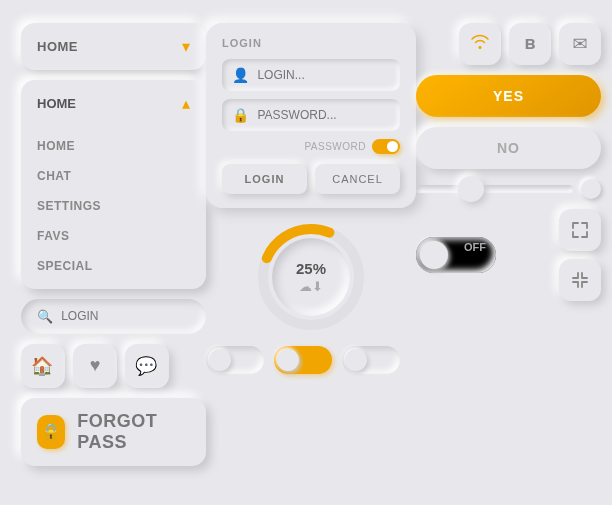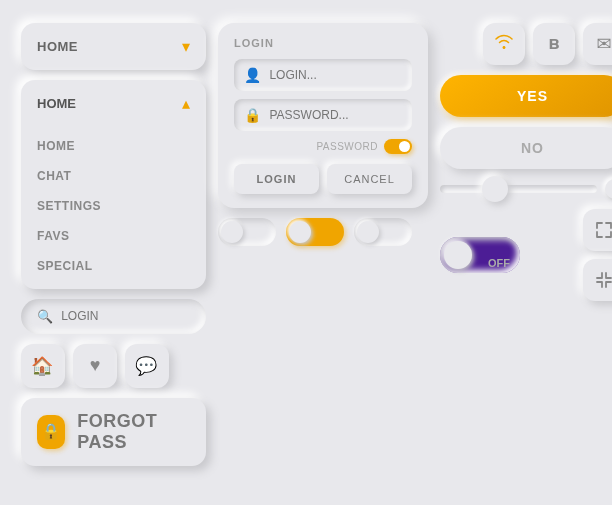--- a/index.html
+++ b/index.html
@@ -13,21 +13,20 @@
       align-items: center;
       justify-content: center;
     }
 
     .container {
       width: 590px;
       height: 480px;
       display: grid;
       grid-template-columns: 185px 210px 185px;
       grid-template-rows: auto auto auto;
-      gap: 12px;
       padding: 10px;
     }
 
     
     .neu-flat {
       background: #e8e8ec;
       border-radius: 14px;
       box-shadow: 5px 5px 10px #c8c8cc, -5px -5px 10px #ffffff;
     }
 
@@ -442,22 +441,22 @@
       background: #f0a500;
       border-radius: 50px;
       width: 80px;
       height: 36px;
       padding: 4px;
       cursor: pointer;
       box-shadow: 3px 3px 6px rgba(200,130,0,0.4);
     }
     .toggle-off-big {
       display: flex;
-      align-items: flex-end;
-      background: #4c1d95;
+      align-items: flex-start;
+      background: #000000;
       border-radius: 50px;
       width: 80px;
       height: 36px;
       padding: 4px;
       box-shadow: inset 3px 3px 6px #c8c8cc, inset -3px -3px 6px #ffffff;
       cursor: pointer;
     }
   </style>
 </head>
 <body>
@@ -528,20 +527,33 @@
         <div class="remember-toggle">
           <div class="remember-knob"></div>
         </div>
       </div>
       <div class="form-buttons">
         <button class="btn-login">LOGIN</button>
         <button class="btn-cancel">CANCEL</button>
       </div>
     </div>
 
+    <div class="progress-area">
+      <div class="progress-wrapper">
+        <svg width="110" height="110">
+
+          <circle cx="55" cy="55" r="48" fill="none" stroke="#e0e0e4" stroke-width="10"></circle>
+          <circle cx="55" cy="55" r="48" fill="none" stroke="#f0a500" stroke-width="10" stroke-dasharray="75.4 226.2" stroke-dashoffset="56.5" stroke-linecap="round" transform="rotate(-90 55 55)"></circle>
+        </svg>
+        <div style="position:absolute; top:50%; left:50%; transform:translate(-50%,-50%); width:78px; height:78px; border-radius:50%; background:#e8e8ec; box-shadow: inset 4px 4px 8px #c8c8cc, inset -4px -4px 8px #ffffff; display:flex; flex-direction:column; align-items:center; justify-content:center;">
+          <span style="font-size:15px; font-weight:700; color:#555;">25%</span>
+          <span style="font-size:13px; color:#aaa; margin-top:2px;">☁⬇</span>
+        </div>
+      </div>
+    </div>
 
     <div class="toggle-row-bottom">
 
       <div class="toggle-gray-off">
         <div class="knob-sm"></div>
       </div>
 
       <div class="toggle-orange-mid">
         <div class="knob-sm"></div>
       </div>

